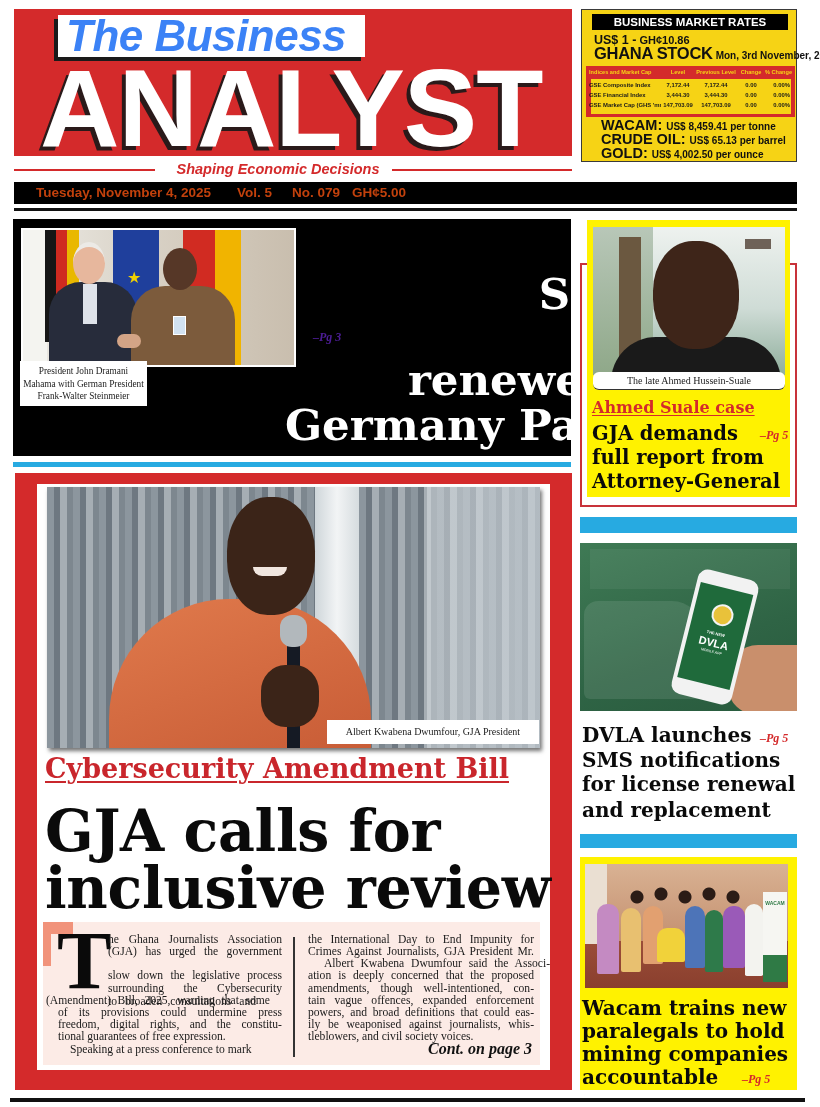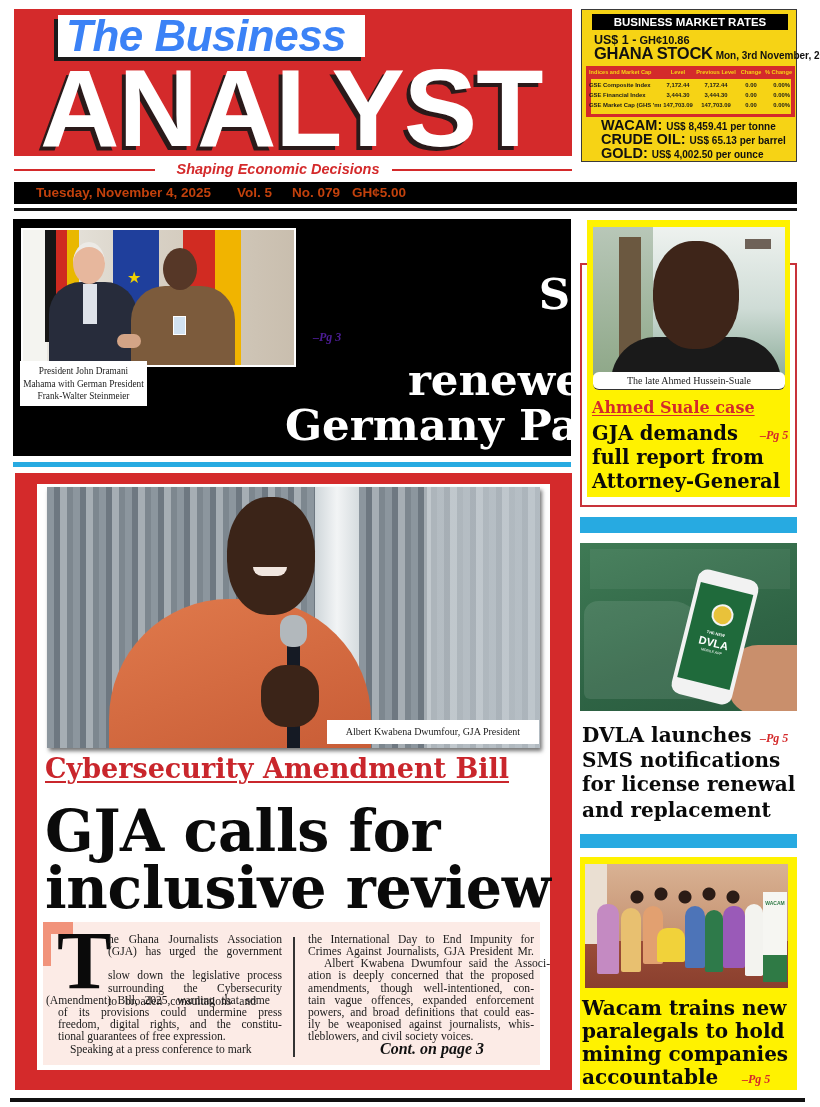--- a/index.html
+++ b/index.html
@@ -52,21 +52,21 @@
   #main-caption{left:327px;top:720px;width:212px;height:24px;background:#fff;font-size:10px;line-height:24px;text-align:center;color:#222;white-space:nowrap;}
   #main-kicker{left:45px;top:755px;color:#c9262c;font-size:27px;line-height:27px;text-decoration:underline;text-decoration-thickness:2px;text-underline-offset:3px;white-space:nowrap;}
   .main-hl{left:45px;color:#0a0a0a;font-size:57px;line-height:57px;white-space:nowrap;letter-spacing:-0.3px;}
   #body-box{left:43px;top:922px;width:497px;height:143px;background:#fcebe6;}
   #corner-h{left:43px;top:922px;width:30px;height:12px;background:#f1937b;}
   #corner-v{left:43px;top:922px;width:8px;height:44px;background:#f1937b;}
   #drop-cap{left:57px;top:931px;font-family:"Liberation Serif",serif;font-weight:bold;font-size:82px;line-height:60px;color:#0a0a0a;}
   .bl{font-family:"Liberation Serif",serif;font-size:11.6px;line-height:12.2px;color:#1a1a1a;white-space:nowrap;text-align:justify;text-align-last:justify;}
   .bl.last{text-align-last:left;}
   #col-divider{left:293px;top:937px;width:1.5px;height:120px;background:#333;}
-  #cont{left:380px;width:152px;top:1040px;font-family:"Liberation Serif",serif;font-weight:bold;font-style:italic;font-size:16px;line-height:18px;color:#111;}
+  #cont{left:380px;width:152px;top:1040px;text-align:right;font-family:"Liberation Serif",serif;font-weight:bold;font-style:italic;font-size:16px;line-height:18px;color:#111;}
 
   
   #suale-outline{left:580px;top:263px;width:213px;height:240px;border:2px solid #c8323a;}
   #suale-box{left:587px;top:220px;width:203px;height:277px;background:#fff200;}
   #suale-photo{left:593px;top:227px;width:192px;height:148px;overflow:hidden;background:linear-gradient(180deg,#eef2ef 0%,#cfdcd6 55%,#8fae9c 100%);}
   #suale-caption{left:593px;top:372px;width:192px;height:18px;background:#fff;border-bottom:1.5px solid #333;box-sizing:border-box;text-align:center;font-size:10px;line-height:17px;color:#222;white-space:nowrap;border-radius:6px;}
   #suale-kicker{left:592px;top:398px;color:#d42a2b;font-size:16px;line-height:20px;text-decoration:underline;text-underline-offset:2px;white-space:nowrap;}
   .side-hl{left:592px;color:#0a0a0a;font-size:19.5px;line-height:24px;white-space:nowrap;}
   .pg-red{color:#d42a2b;font-family:"Liberation Serif",serif;font-weight:bold;font-style:italic;font-size:12px;white-space:nowrap;}
   .blue-bar{left:580px;width:217px;background:#27aae1;}

